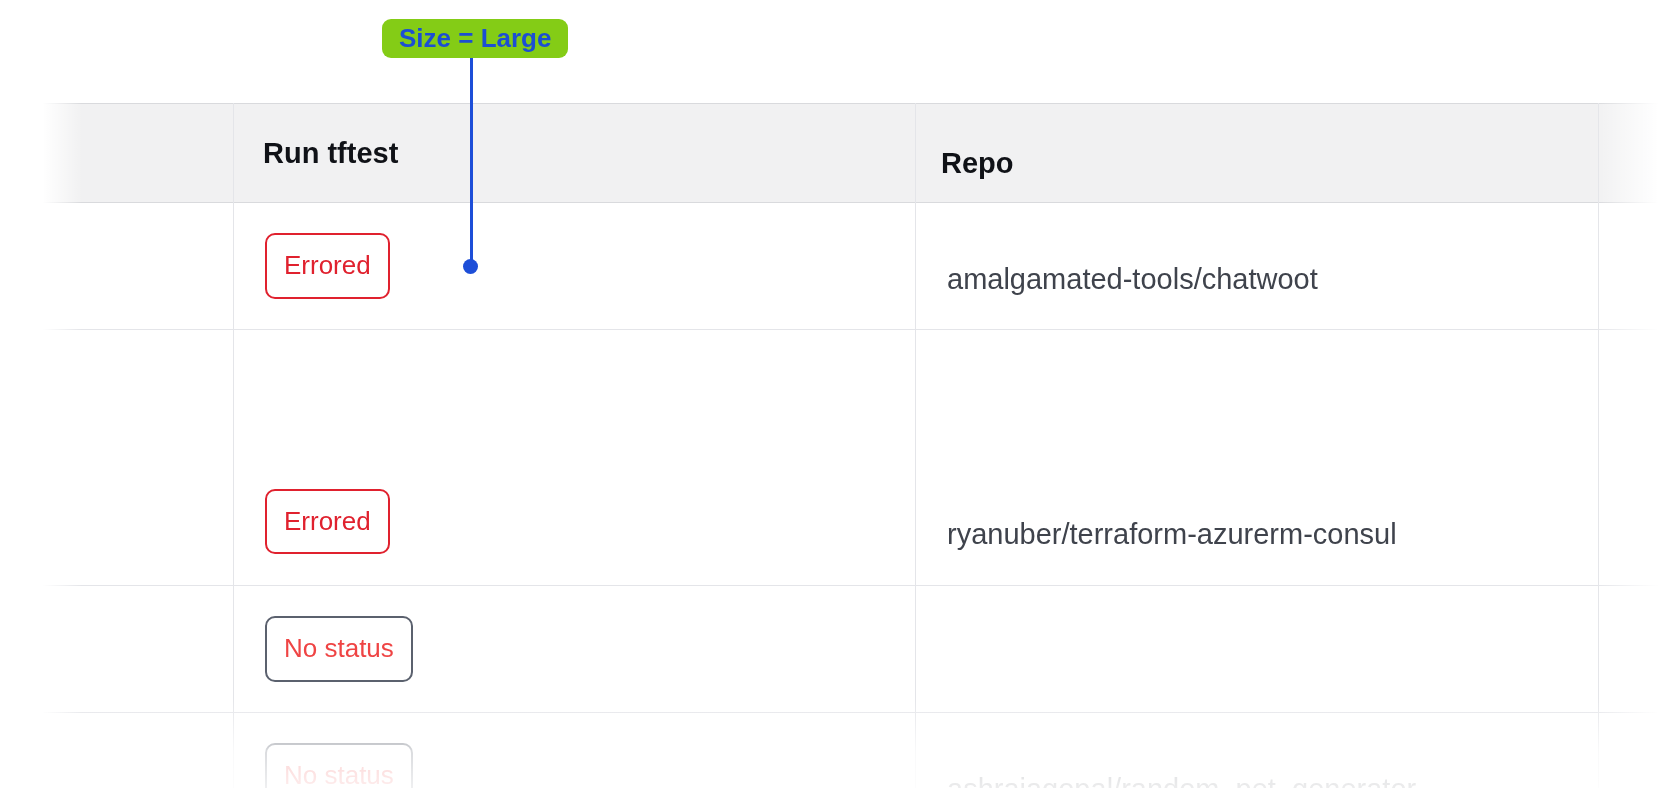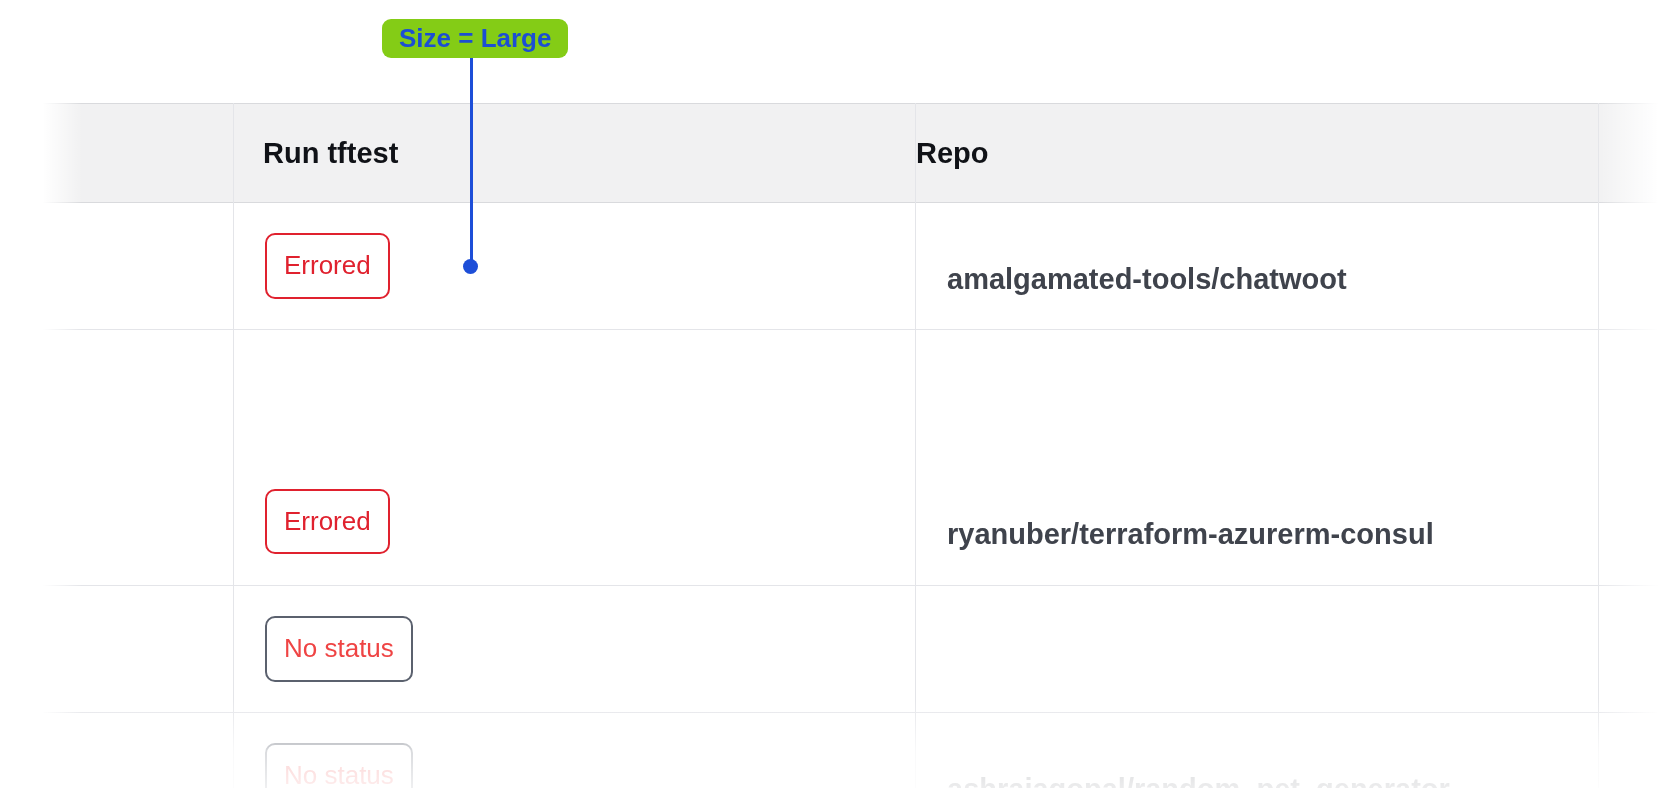--- a/index.html
+++ b/index.html
@@ -27,21 +27,21 @@
   .th {
     position: absolute;
     top: 0; height: 98px;
     display: flex; align-items: center;
     font-size: 29px;
     font-weight: 700;
     color: #101217;
     white-space: nowrap;
   }
   .th-status { left: 223px; }
-  .th-repo   { left: 876px; }
+  .th-repo   { left: 901px; margin-top: 10px; }
 
   .row {
     position: absolute;
     left: 40px;
     width: 1632px;
     height: 127px;
     border-bottom: 1px solid #e4e5e9;
     background: #ffffff;
     z-index: 5;
   }
@@ -55,21 +55,21 @@
     position: absolute;
     top: 0; height: 100%;
     display: flex; align-items: center;
     white-space: nowrap;
   }
   .cell-status { left: 225px; }
   .cell-repo   { left: 907px; }
 
   .repo-name {
     font-size: 29px;
-    font-weight: 700;
+    font-weight: 400;
     color: #3f434c;
     margin-top: 26px;
   }
 
   .badge {
     display: inline-flex;
     align-items: center;
     border: 2px solid;
     border-radius: 10px;
     padding: 16px 17px;

